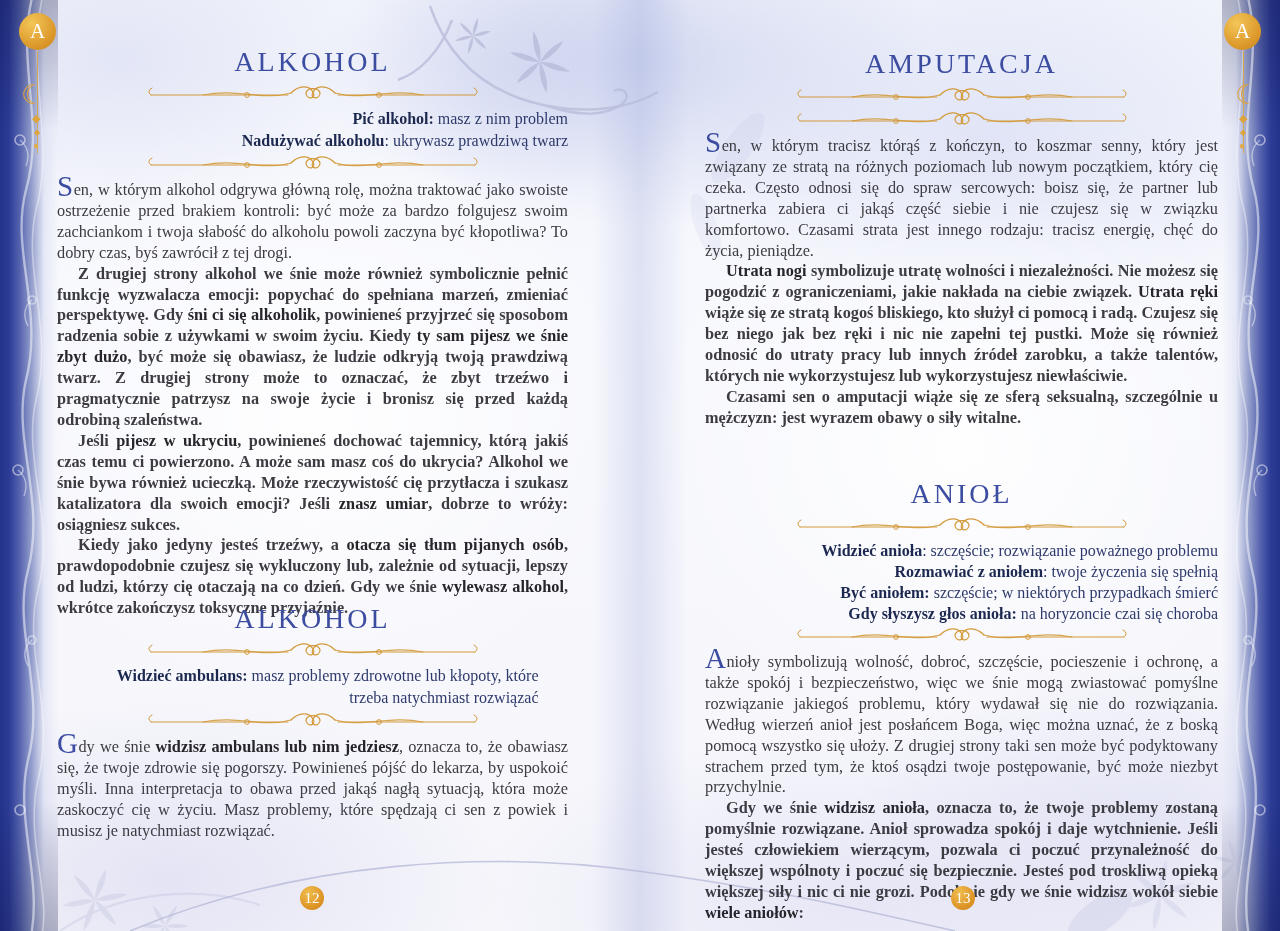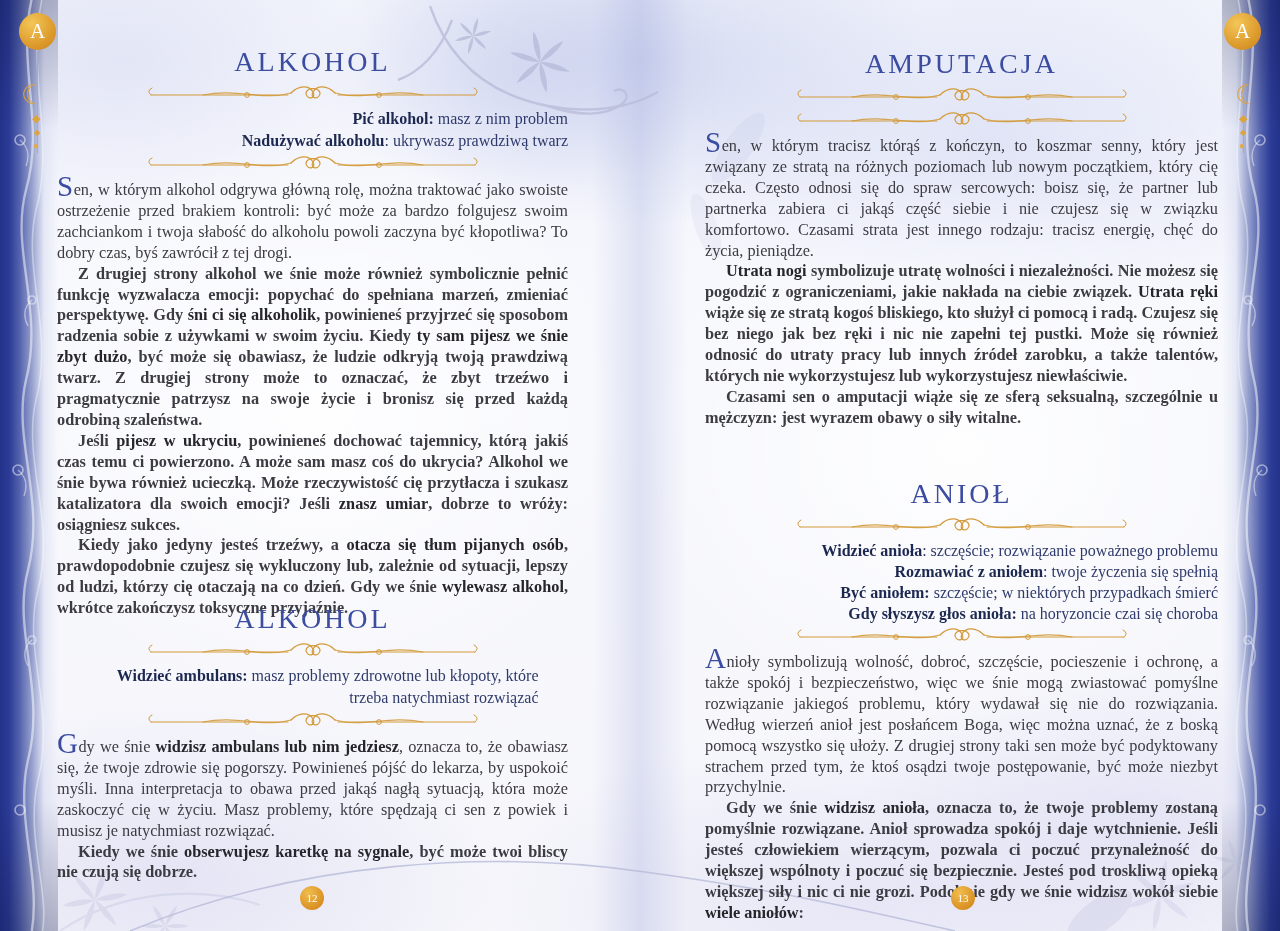--- a/index.html
+++ b/index.html
@@ -47,21 +47,21 @@
     background:radial-gradient(circle at 35% 28%, #f4c658, #dd9a2c 62%, #c8821d);
     color:#fff;font-size:21px;display:flex;align-items:center;justify-content:center;
     font-family:"Liberation Serif", serif;
   }
   .badge.bl{left:19px;} .badge.br{left:1224px;}
   .chain{position:absolute;z-index:3;color:#dda33c;line-height:1;}
   .chain.line{width:1px;background:#d9a33f;opacity:.85;}
   .pagenum{
     position:absolute;top:886px;width:24px;height:24px;border-radius:50%;z-index:4;
     background:radial-gradient(circle at 35% 28%, #f0bd4e, #dd9426 65%, #c8821d);
-    color:#fff;font-size:11px;display:flex;align-items:center;justify-content:center;
+    color:#fff;font-size:15px;display:flex;align-items:center;justify-content:center;
     font-family:"Liberation Serif", serif;
   }
   .pagenum.pl{left:300px;} .pagenum.pr{left:951px;}
   .page{position:absolute;top:0;bottom:8px;z-index:4;}
   .page.left{left:57px;width:511px;}
   .page.right{left:705px;width:513px;}
   .entry{position:absolute;left:0;right:0;}
   .title{
     margin:0;text-align:center;font-weight:normal;
     font-size:28px;line-height:32px;letter-spacing:3px;color:#3c4da1;
@@ -201,21 +201,20 @@
       <svg class="orn" width="340" height="22" viewBox="0 0 340 22">
           <use href="#flourish"></use>
         </svg>
       <div class="defs narrow">
         <p class="def"><b>Widzieć ambulans:</b><span> masz problemy zdrowotne lub kłopoty, które trzeba natychmiast rozwiązać</span></p>
       </div>
       <svg class="orn" style="margin-top:2px;" width="340" height="22" viewBox="0 0 340 22">
           <use href="#flourish"></use>
         </svg>
       <p class="body-par lead"><span class="dropcap">G</span><span>dy we śnie </span><b>widzisz ambulans lub nim jedziesz</b><span>, oznacza to, że obawiasz się, że twoje zdrowie się pogorszy. Powinieneś pójść do lekarza, by uspokoić myśli. Inna interpretacja to obawa przed jakąś nagłą sytuacją, która może zaskoczyć cię w życiu. Masz problemy, które spędzają ci sen z powiek i musisz je natychmiast rozwiązać.</span></p>
-      <p class="body-par indent"><span>Kiedy we śnie </span><b>obserwujesz karetkę na sygnale</b><span>, być może twoi bliscy nie czują się dobrze.</span></p>
     </section>
 
   </div>
 
   <div class="page right">
 
     <section class="entry" style="top:48px;">
       <h2 class="title">AMPUTACJA</h2>
       <svg class="orn" width="340" height="22" viewBox="0 0 340 22">
           <use href="#flourish"></use>

